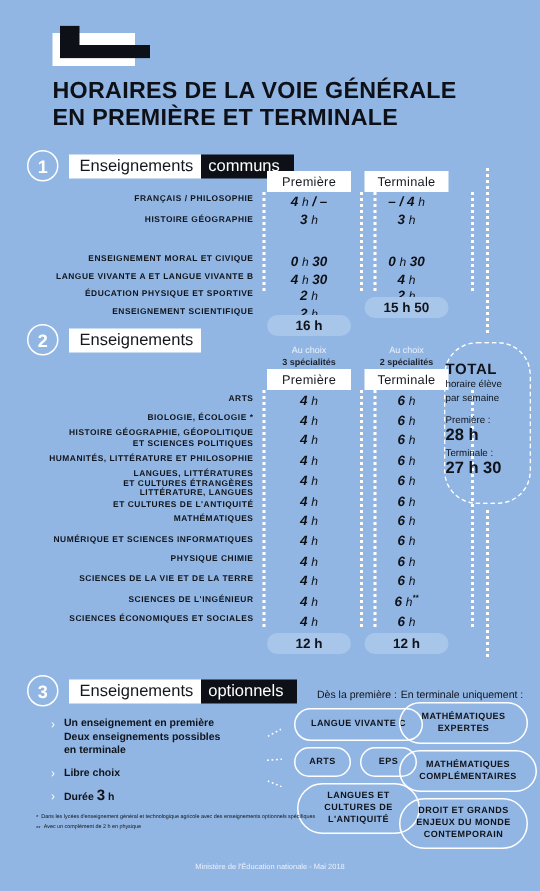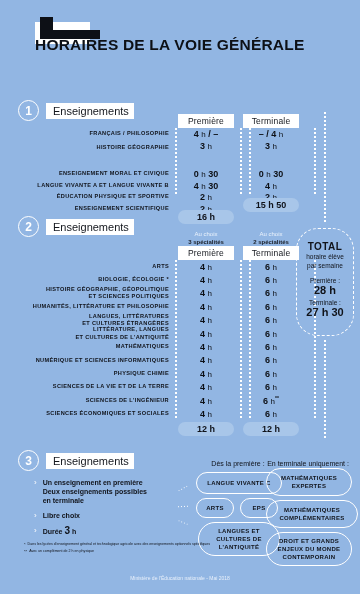--- a/index.html
+++ b/index.html
@@ -14,21 +14,21 @@
   .page { position:relative; width:360px; height:594px; }
 
   
   .logo { position:absolute; left:35px; top:17px; width:65px; height:27px; }
   .logo .shadow { position:absolute; left:0; top:5px; width:55px; height:22px; background:#fff; }
   .logo .mark   { position:absolute; left:5px; top:0;   width:60px; height:22px;
                   background:#0d1016;
                   clip-path: polygon(0 0, 13px 0, 13px 13px, 60px 13px, 60px 22px, 0 22px); }
 
   
-  .title { position:absolute; left:35px; top:36px; width:300px;
+  .title { position:absolute; left:35px; top:52px; width:300px;
            font-weight:bold; font-size:15.5px; line-height:17.5px;
            letter-spacing:0.2px; color:#0d1016; }
 
   
   .sec { position:absolute; display:flex; align-items:center; }
   .sec .num { width:21px; height:21px; border-radius:50%; border:1.4px solid #fff;
               color:#fff; font-size:12px; font-weight:bold;
               display:flex; align-items:center; justify-content:center; }
   .sec .pill { display:flex; align-items:flex-end; height:16px; margin-left:7px; }
   .sec .pw { background:#fff; color:#14171d; font-size:11px; padding:2px 5px 2px 7px;
@@ -44,39 +44,39 @@
   .colhead { position:absolute; background:#fff; color:#14171d;
              font-size:8.5px; text-align:center; padding:2px 0;
              width:56px; letter-spacing:0.2px; }
 
   
   .tbl { position:absolute; }
   .row { display:flex; align-items:center; }
   .lbl { width:160px; text-align:right; font-size:5.6px; font-weight:bold;
          letter-spacing:0.35px; line-height:7.5px; padding-right:9px; color:#10131a; }
   .val { width:56px; text-align:center; font-size:9px; font-weight:bold;
-         color:#0d1016; position:relative; }
+         color:#0d1016; position:relative;font-style:italic; }
   .val .u { font-weight:normal; font-size:8px; }
   .gap { width:9px; }
   .val sup { font-size:5px; vertical-align:super; }
 
   
   .rail { position:absolute; width:1.5px; top:0; bottom:0;
           background-image:linear-gradient(#ffffff 50%, rgba(255,255,255,0) 0%);
           background-size:1.5px 4px; background-repeat:repeat-y; }
 
   
   .tot { position:absolute; width:56px; height:14px; border-radius:7px;
          background:#a8c6e9; display:flex; align-items:center; justify-content:center;
          font-size:9px; font-weight:bold; }
 
   
   .totalbox { position:absolute; left:296px; top:228px; width:58px; height:108px;
               border:1.5px dashed #ffffff; border-radius:22px;
-              text-align:center; padding-top:12px; }
+              padding-top:12px; }
   .totalbox .t1 { font-size:10px; font-weight:bold; letter-spacing:0.4px; }
   .totalbox .t2 { font-size:6.5px; line-height:8px; margin-top:1px; }
   .totalbox .t3 { font-size:6.5px; margin-top:7px; }
   .totalbox .t4 { font-size:11px; font-weight:bold; }
 
   
   .longrail { position:absolute; left:324px; width:1.5px;
               background-image:linear-gradient(#ffffff 50%, rgba(255,255,255,0) 0%);
               background-size:1.5px 4px; background-repeat:repeat-y; }
 
@@ -111,26 +111,28 @@
 
 <div class="page">
 
   <div class="logo">
     <div class="shadow"></div>
     <div class="mark"></div>
   </div>
 
   <div class="title">
     <div>HORAIRES DE LA VOIE GÉNÉRALE</div>
+    <div>EN PREMIÈRE ET TERMINALE</div>
   </div>
 
   <div class="sec" id="sec1">
     <div class="num">1</div>
     <div class="pill">
       <span class="pw">Enseignements</span>
+      <span class="pb">communs</span>
     </div>
   </div>
 
   <div class="colhead" style="left:178px; top:114px;">Première</div>
   <div class="colhead" style="left:243px; top:114px;">Terminale</div>
 
   <div class="tbl" id="tbl1" style="left:18px; top:128px;">
     <div class="rail" style="left:157px; height:68px;"></div>
     <div class="rail" style="left:222px; height:68px;"></div>
     <div class="rail" style="left:231px; height:68px;"></div>
@@ -323,20 +325,21 @@
     <div class="t3">Première :</div>
     <div class="t4">28 h</div>
     <div class="t3" style="margin-top:3px;">Terminale :</div>
     <div class="t4">27 h 30</div>
   </div>
 
   <div class="sec" id="sec3">
     <div class="num">3</div>
     <div class="pill">
       <span class="pw">Enseignements</span>
+      <span class="pb">optionnels</span>
     </div>
   </div>
 
   <div class="bullets" id="bullets">
       <div class="b">
         <span class="chev">›</span>
         <span class="btxt">
           <div>Un enseignement en première</div>
           <div>Deux enseignements possibles</div>
           <div>en terminale</div>

